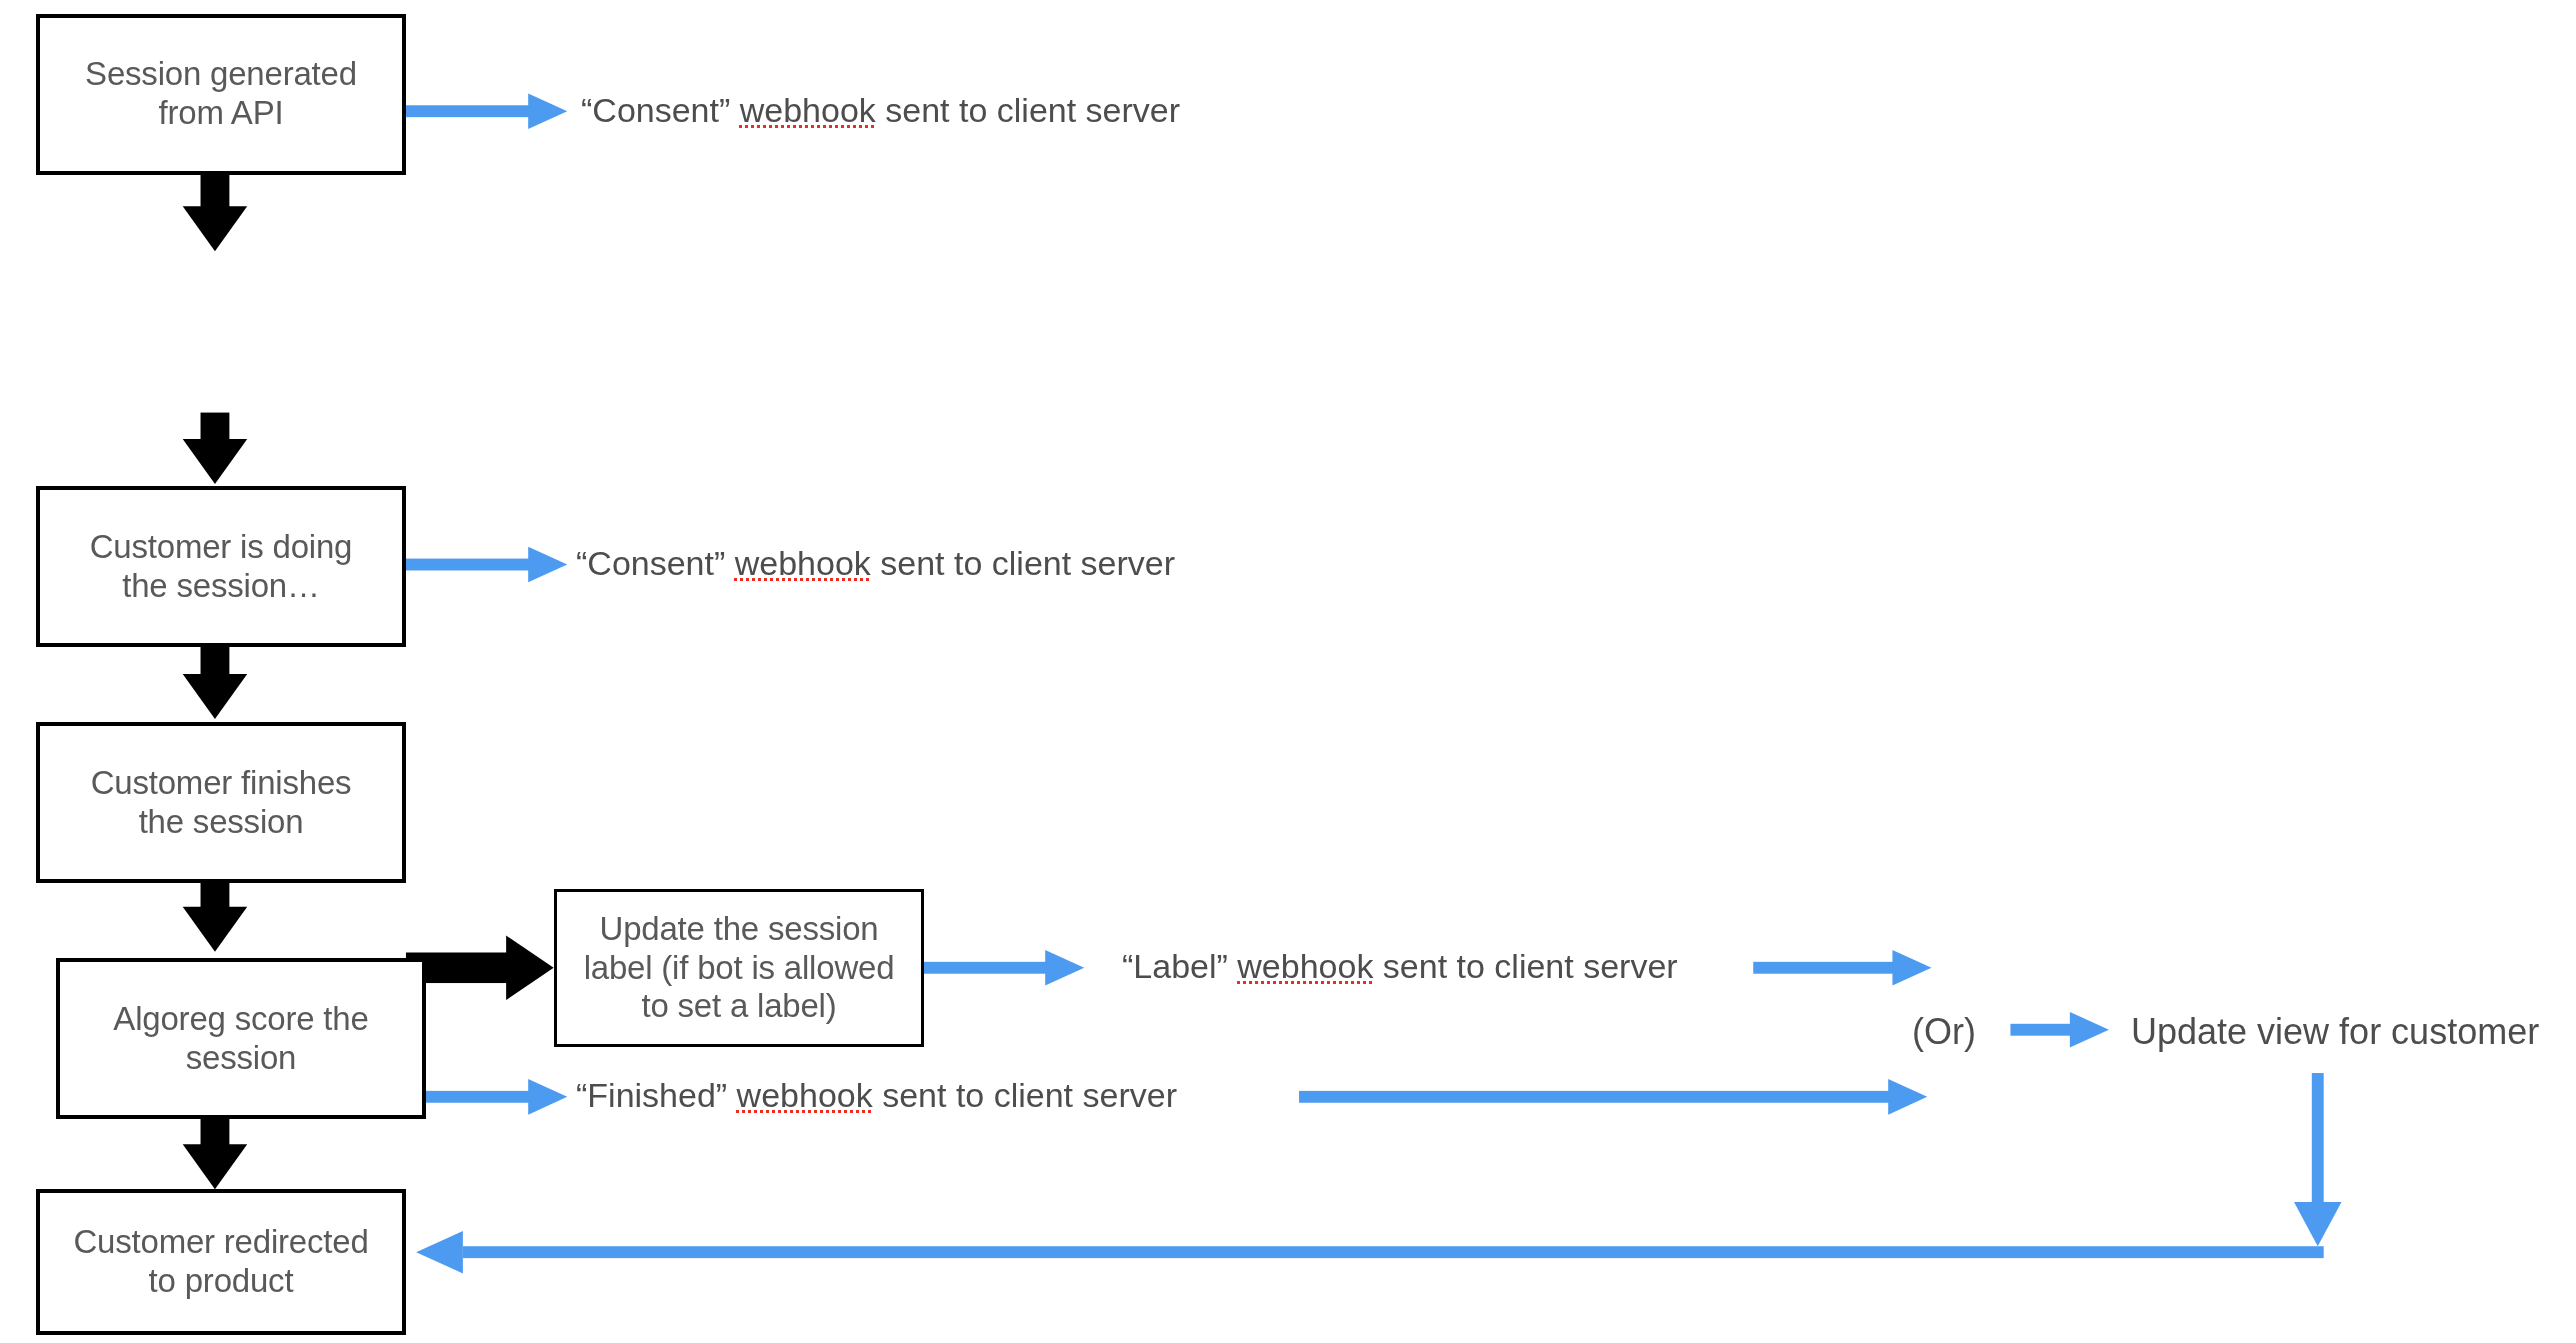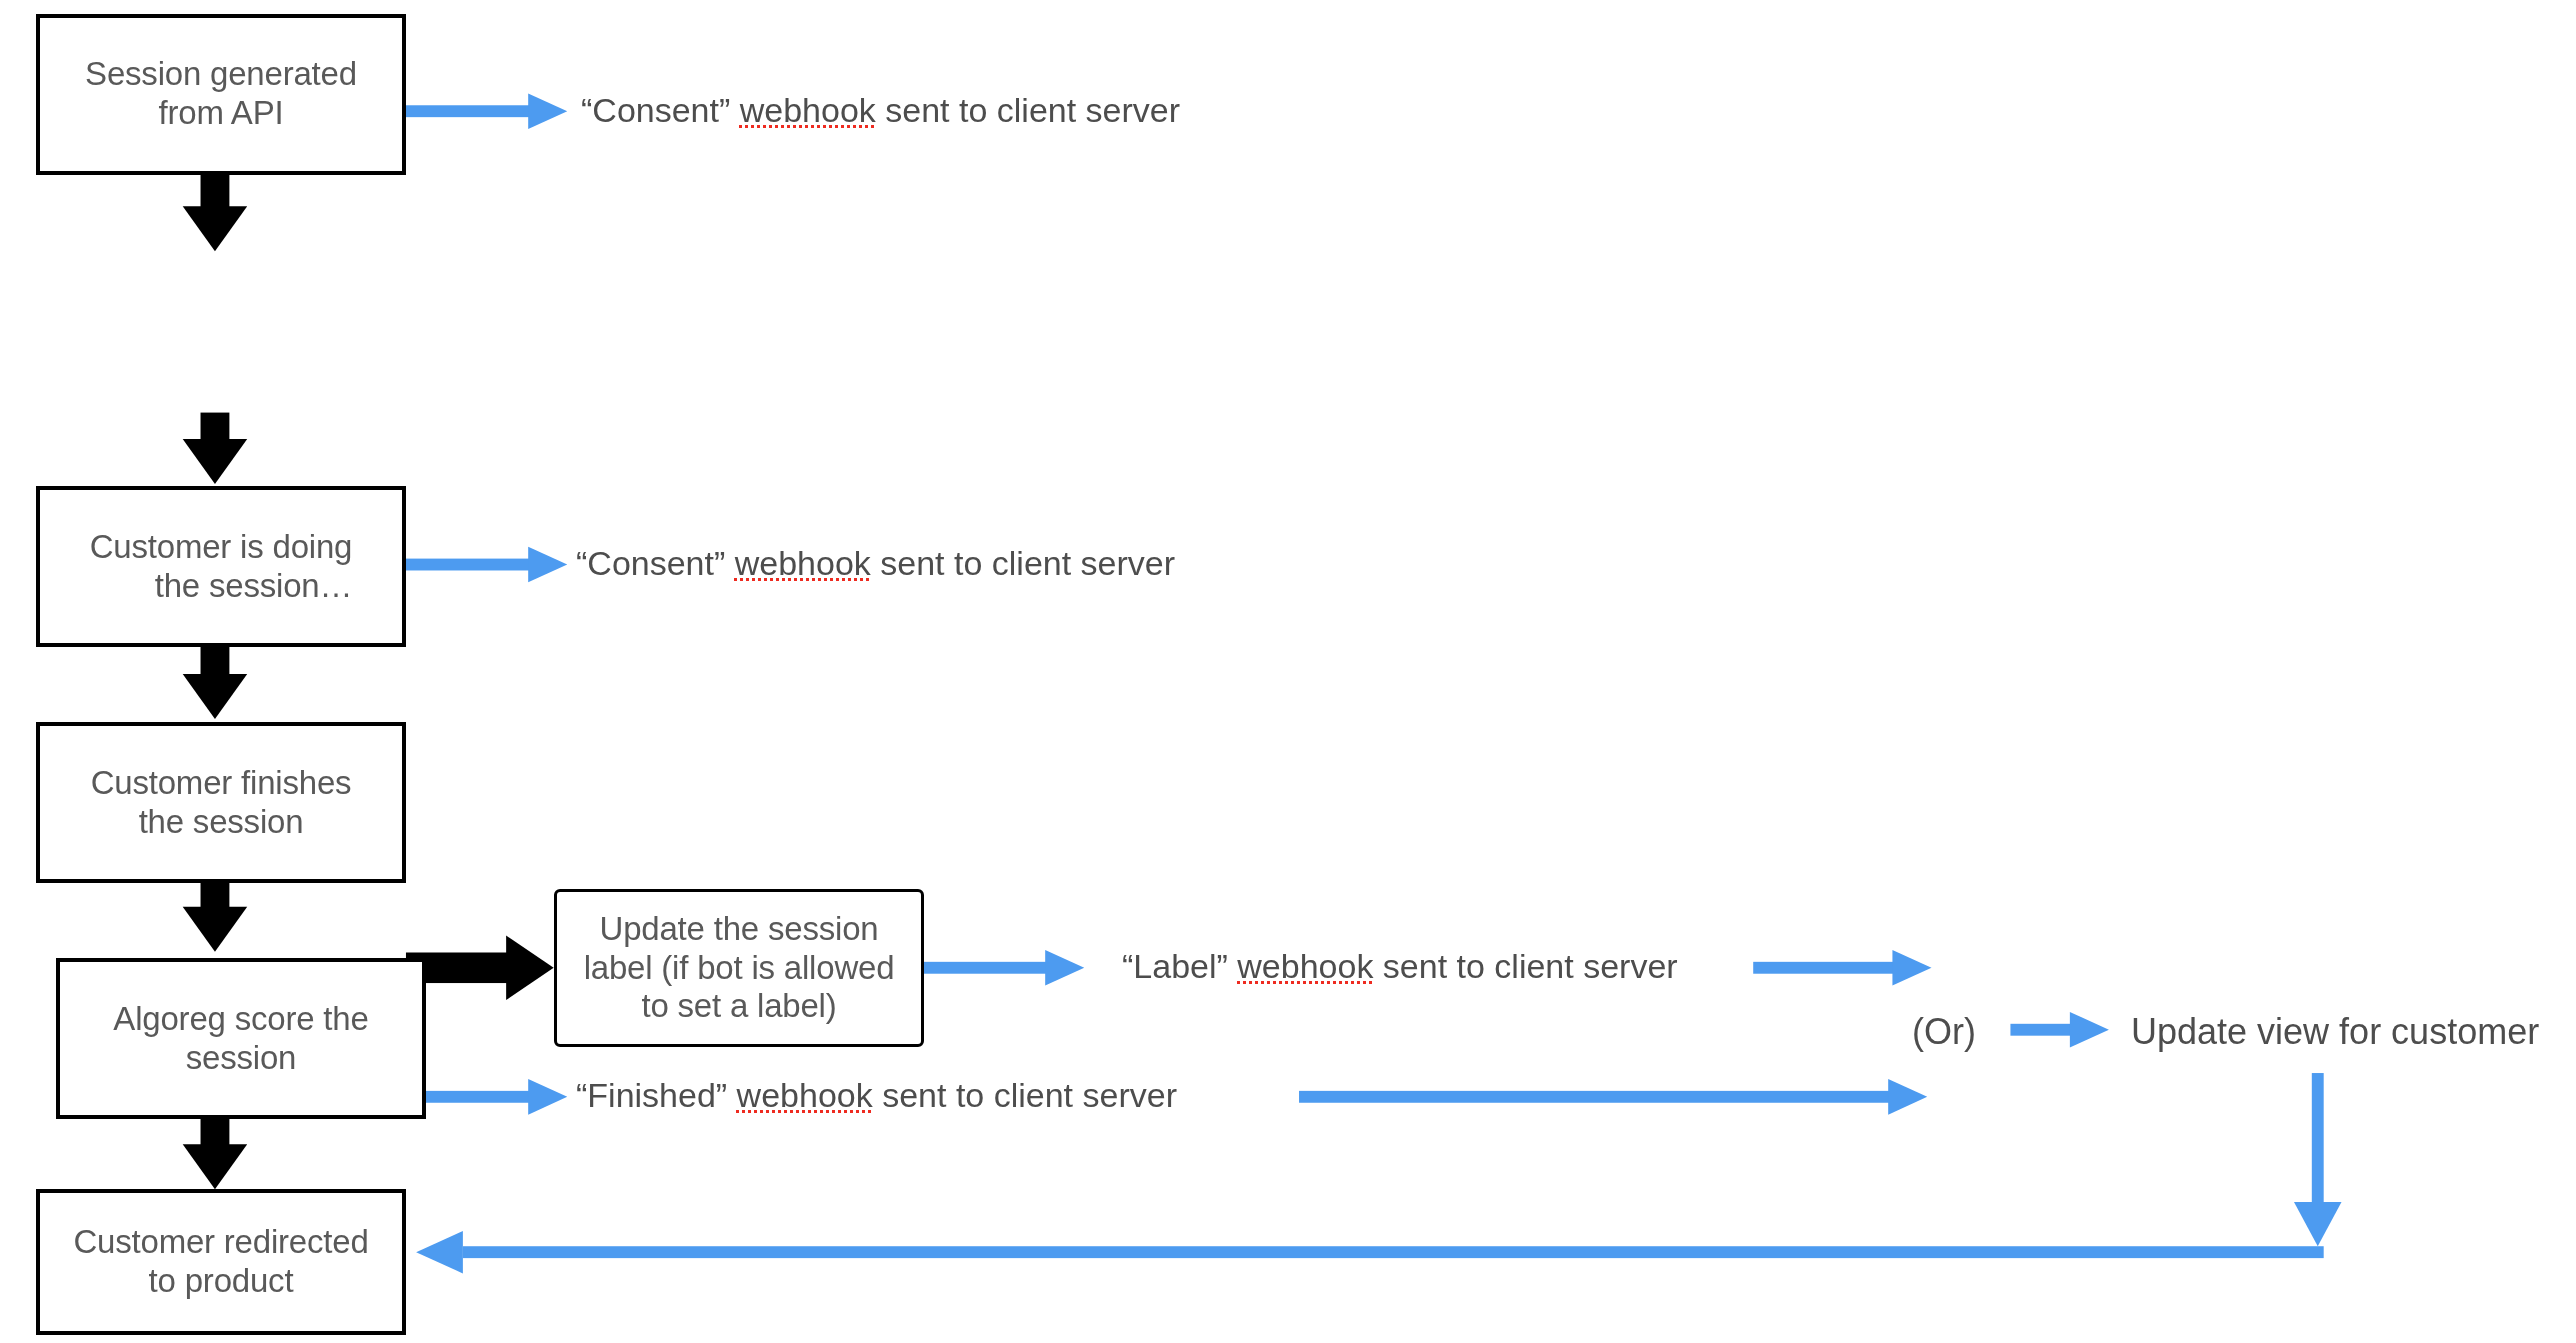--- a/index.html
+++ b/index.html
@@ -155,36 +155,36 @@
 
     </g>
   </svg>
 
   <div class="node-box" style="left:36px; top:13.6px; width:370px; height:161px;">
     <div class="node-label">Session generated
 from API</div>
   </div>
 
 
-  <div class="node-box" style="left:36px; top:486px; width:370px; height:161px;text-align:right;">
+  <div class="node-box" style="left:36px; top:486px; width:370px; height:161px;">
     <div class="node-label">Customer is doing
 the session…</div>
   </div>
 
   <div class="node-box" style="left:36px; top:722px; width:370px; height:161px;">
     <div class="node-label">Customer finishes
 the session</div>
   </div>
 
   <div class="node-box" style="left:36px; top:958px; width:370px; height:161px;margin-left:20px;">
     <div class="node-label">Algoreg score the
 session</div>
   </div>
 
-  <div class="node-box thin" style="left:554px; top:889px; width:370px; height:158px;border-radius:6px;">
+  <div class="node-box thin" style="left:554px; top:889px; width:370px; height:158px;">
     <div class="node-label">Update the session
 label (if bot is allowed
 to set a label)</div>
   </div>
 
   <div class="node-box" style="left:36px; top:1189px; width:370px; height:146px;">
     <div class="node-label">Customer redirected
 to product</div>
   </div>
 

